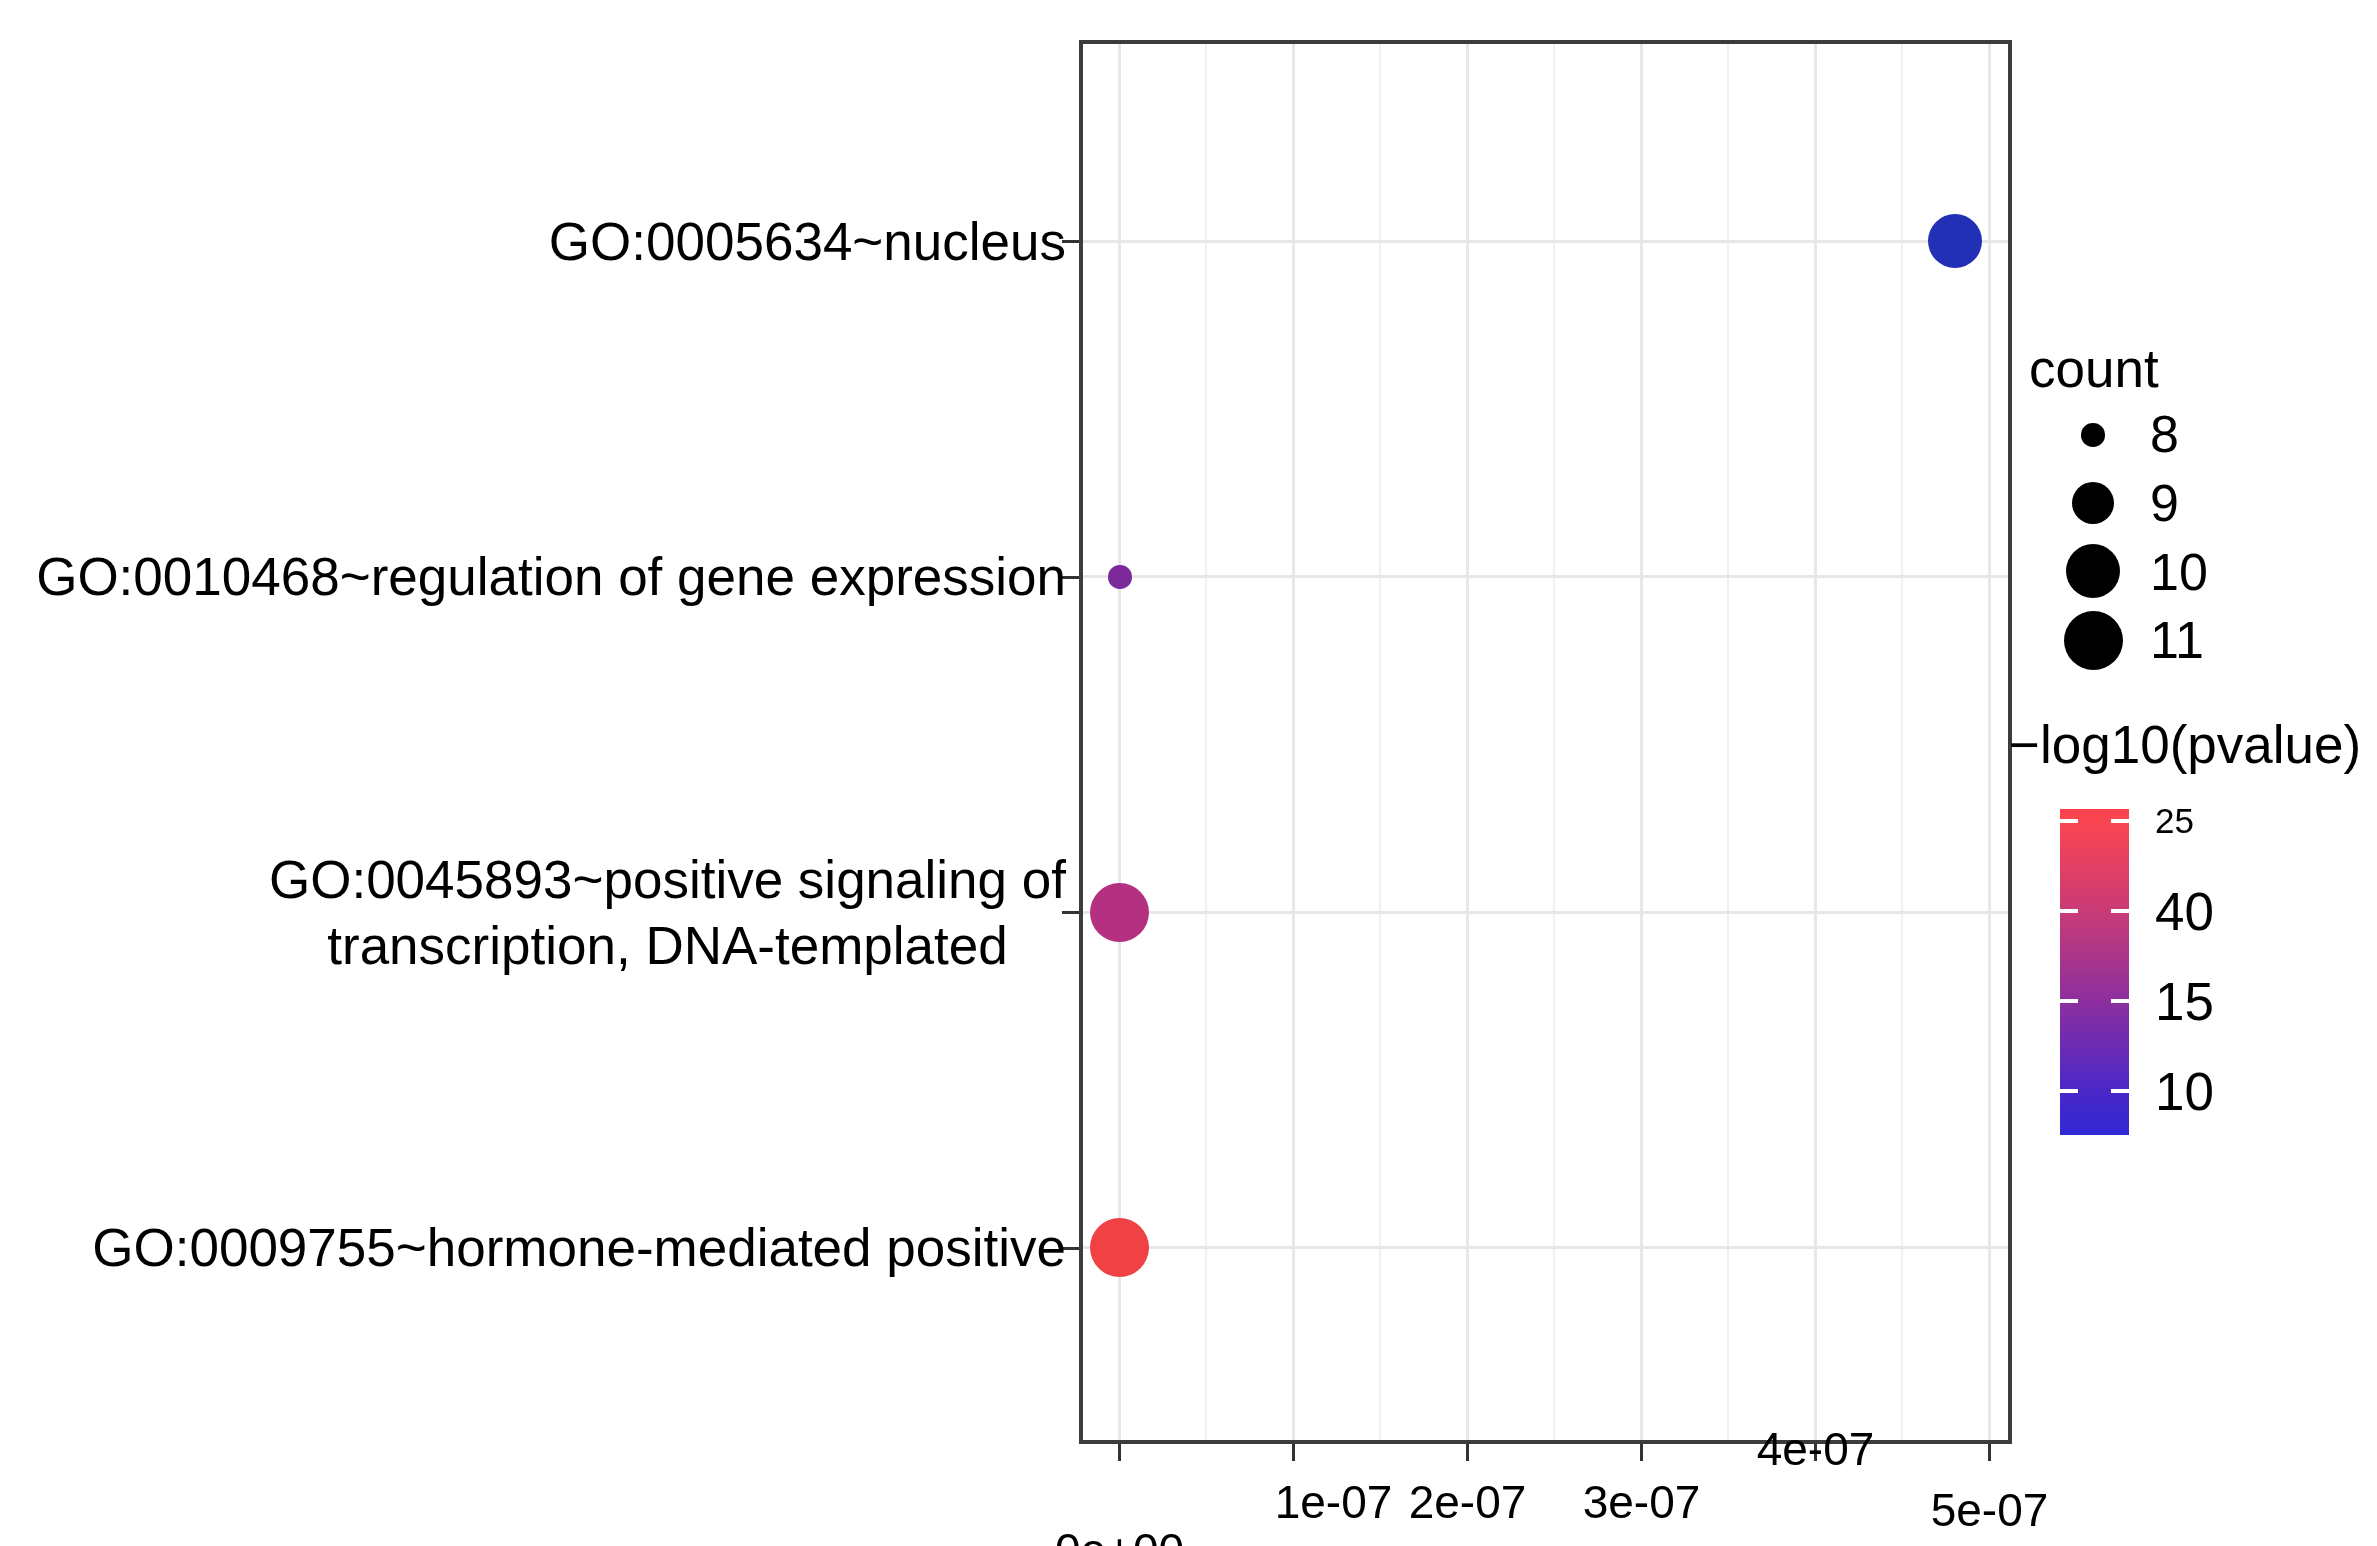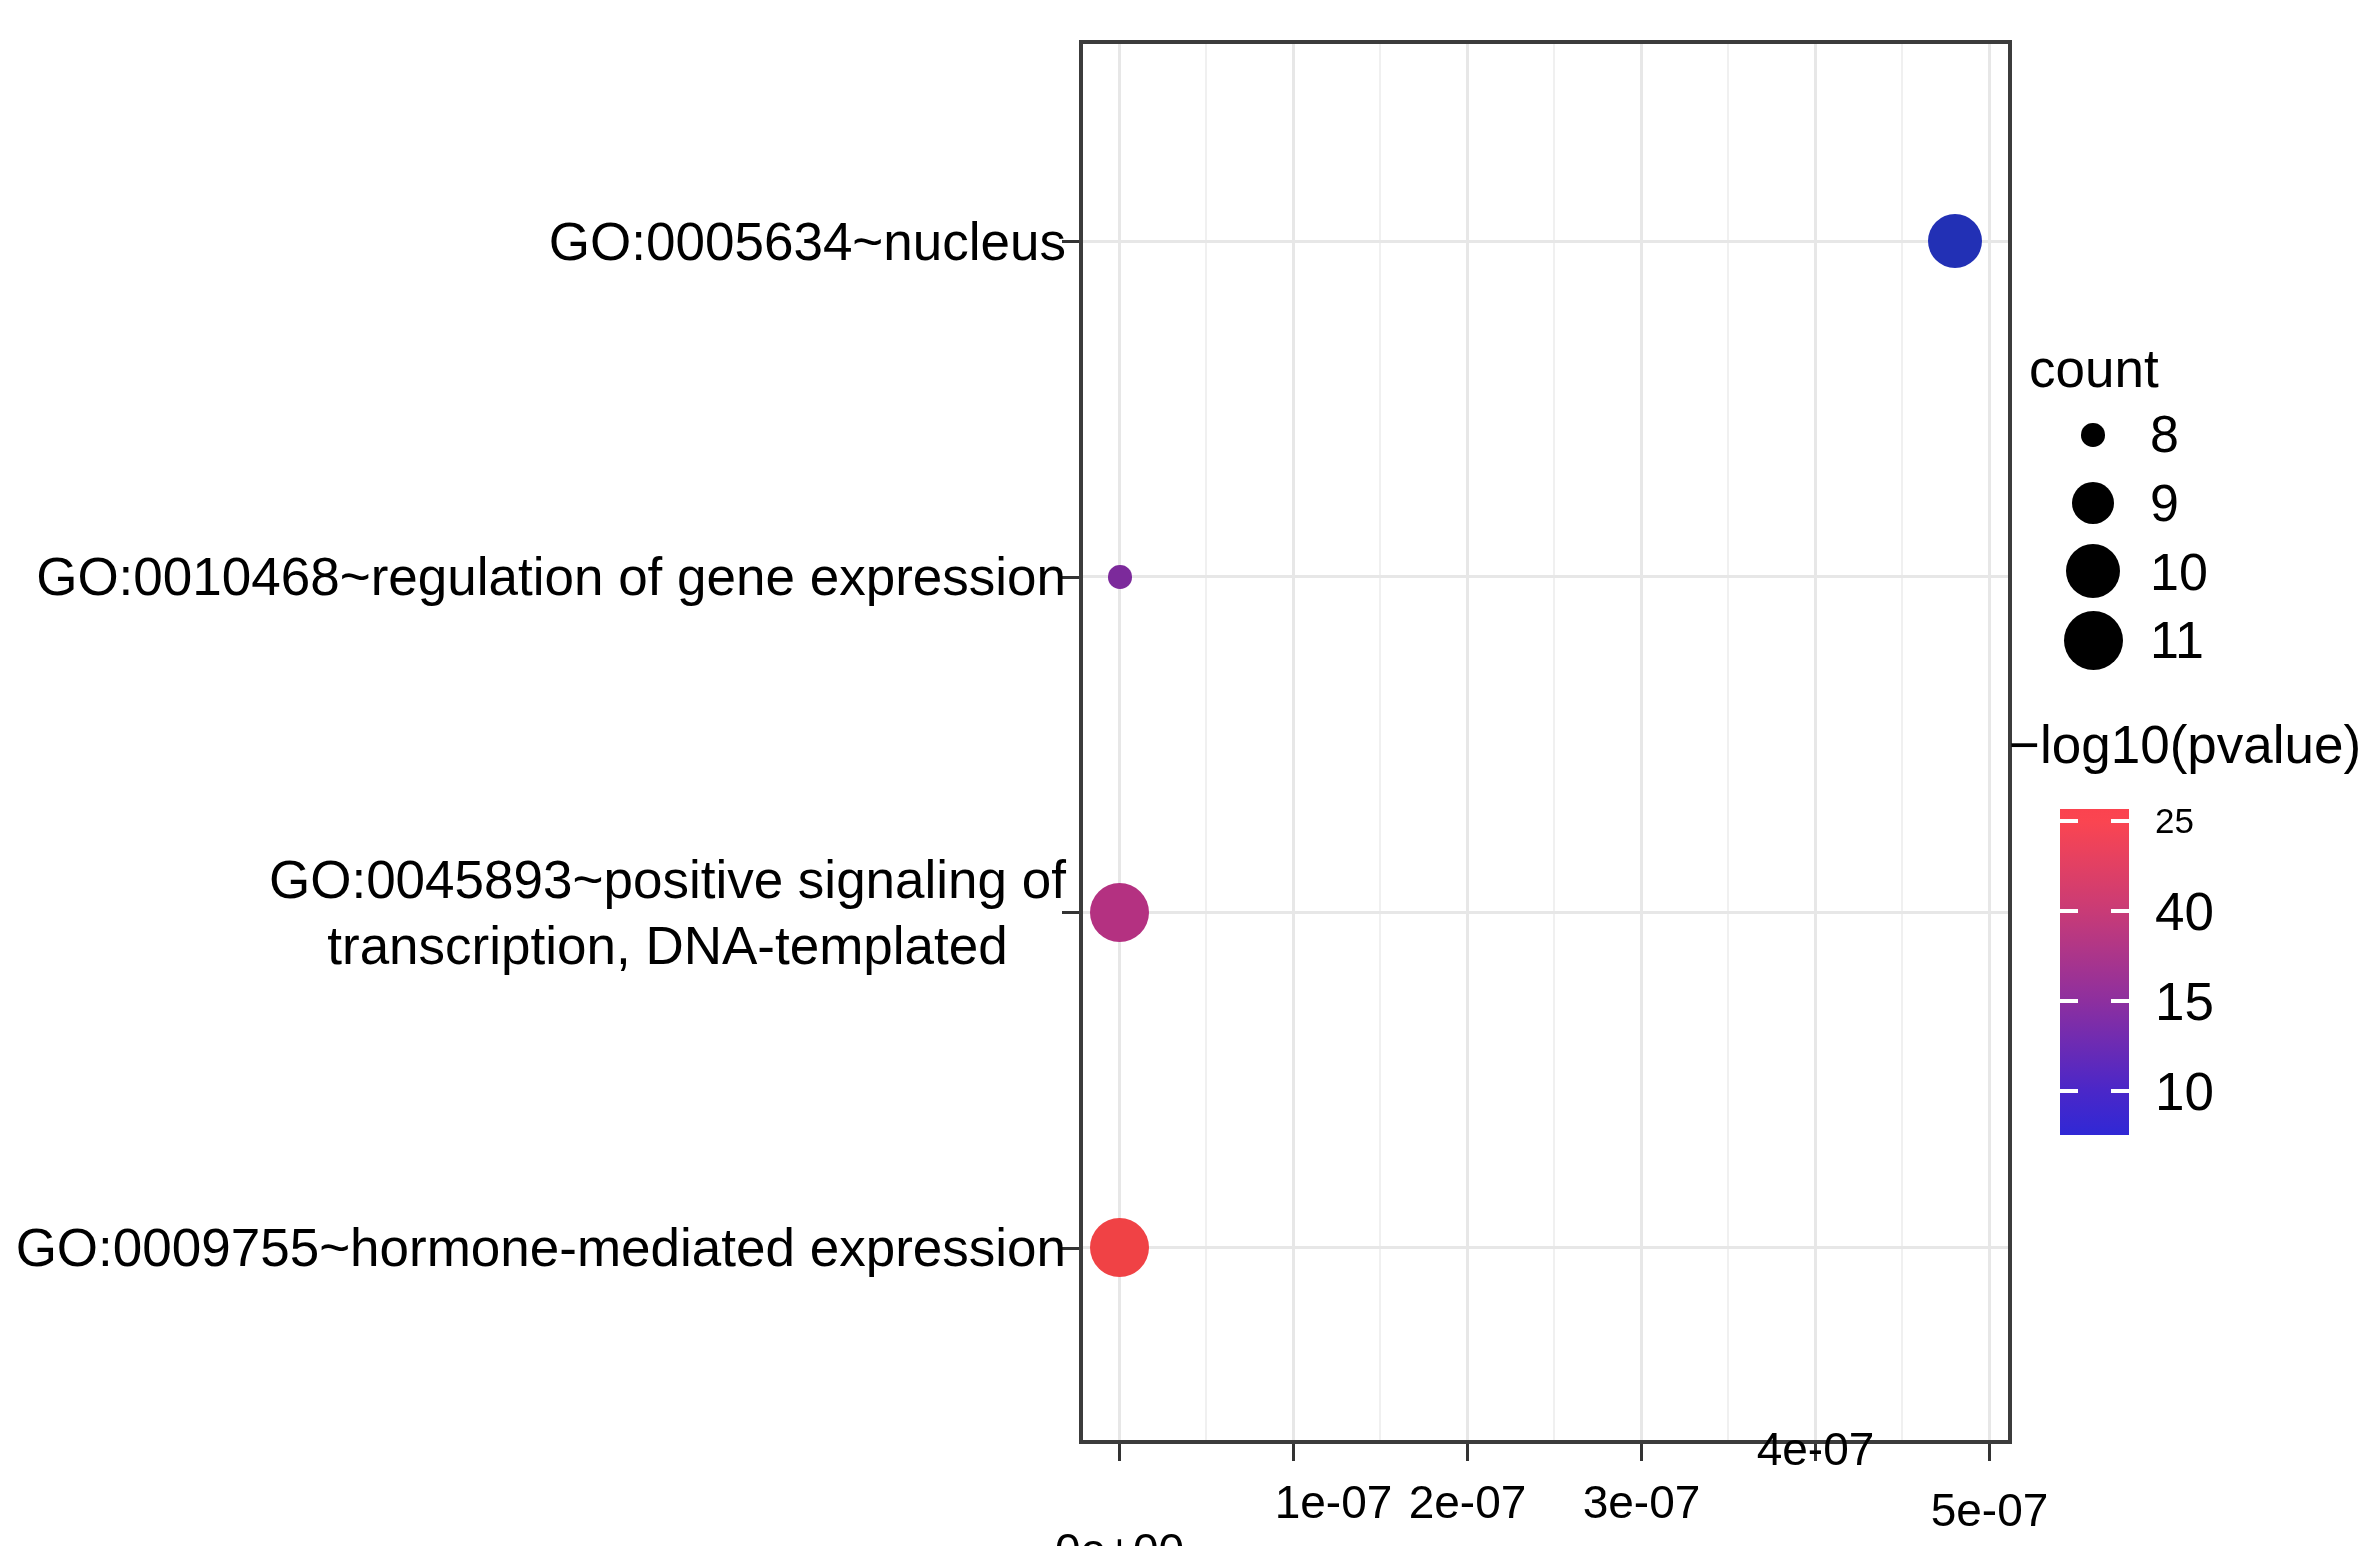--- a/index.html
+++ b/index.html
@@ -61,21 +61,21 @@
       <div class="y-label" style="right: 1311px; top: 577px;">
         <div>GO:0010468~regulation of gene expression</div>
       </div>
       <div class="tickmark" style="left: 1062px; top: 911px; width: 17px; height: 3px;"></div>
       <div class="y-label" style="right: 1311px; top: 913px;">
         <div>GO:0045893~positive signaling of</div>
         <div>transcription, DNA-templated</div>
       </div>
       <div class="tickmark" style="left: 1062px; top: 1247px; width: 17px; height: 3px;"></div>
       <div class="y-label" style="right: 1311px; top: 1248px;">
-        <div>GO:0009755~hormone-mediated expression</div>
+        <div>GO:0009755~hormone-mediated positive</div>
       </div>
     </div>
   <div id="x-axis">
       <div class="tickmark" style="left: 1118px; top: 1444px; width: 3px; height: 17px;"></div>
       <div class="x-tick-label" style="left: 1005px; top: 1475px; width: 229px; margin-top: 48px;">0e+00</div>
       <div class="tickmark" style="left: 1292px; top: 1444px; width: 3px; height: 17px;"></div>
       <div class="x-tick-label" style="left: 1179px; top: 1475px; width: 229px; padding-left: 40px;">1e-07</div>
       <div class="tickmark" style="left: 1466px; top: 1444px; width: 3px; height: 17px;"></div>
       <div class="x-tick-label" style="left: 1353px; top: 1475px; width: 229px;">2e-07</div>
       <div class="tickmark" style="left: 1640px; top: 1444px; width: 3px; height: 17px;"></div>

